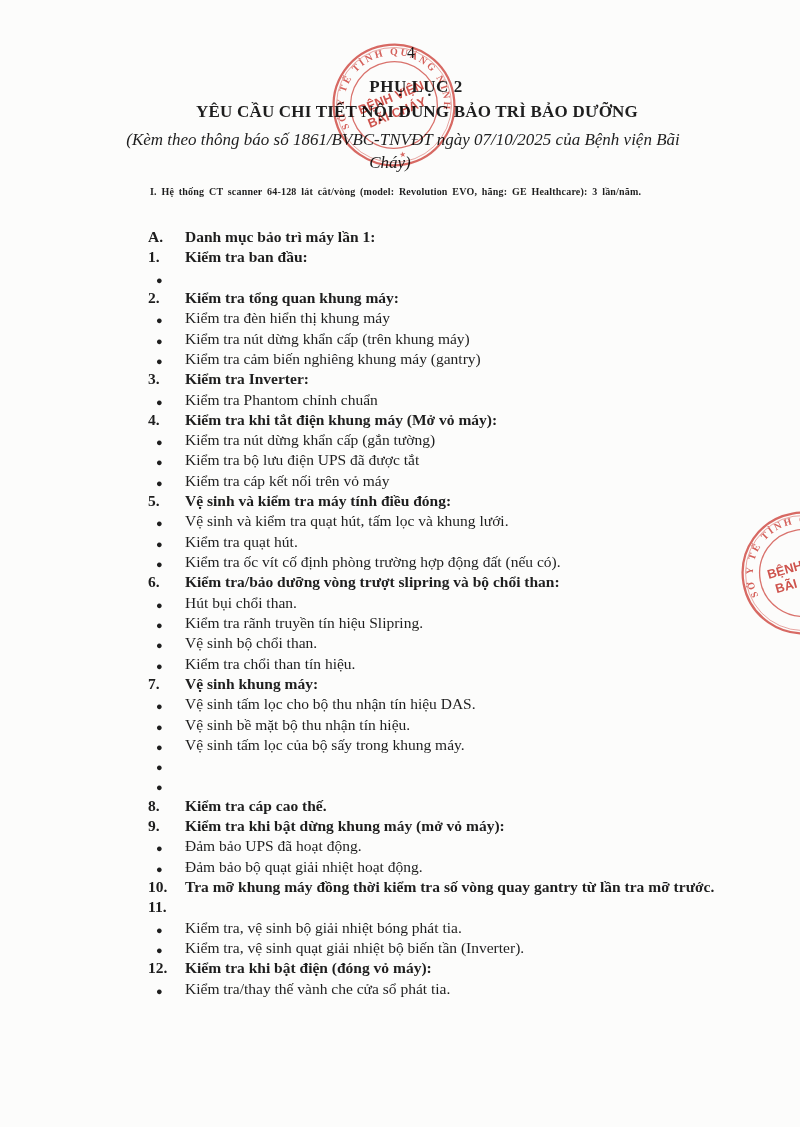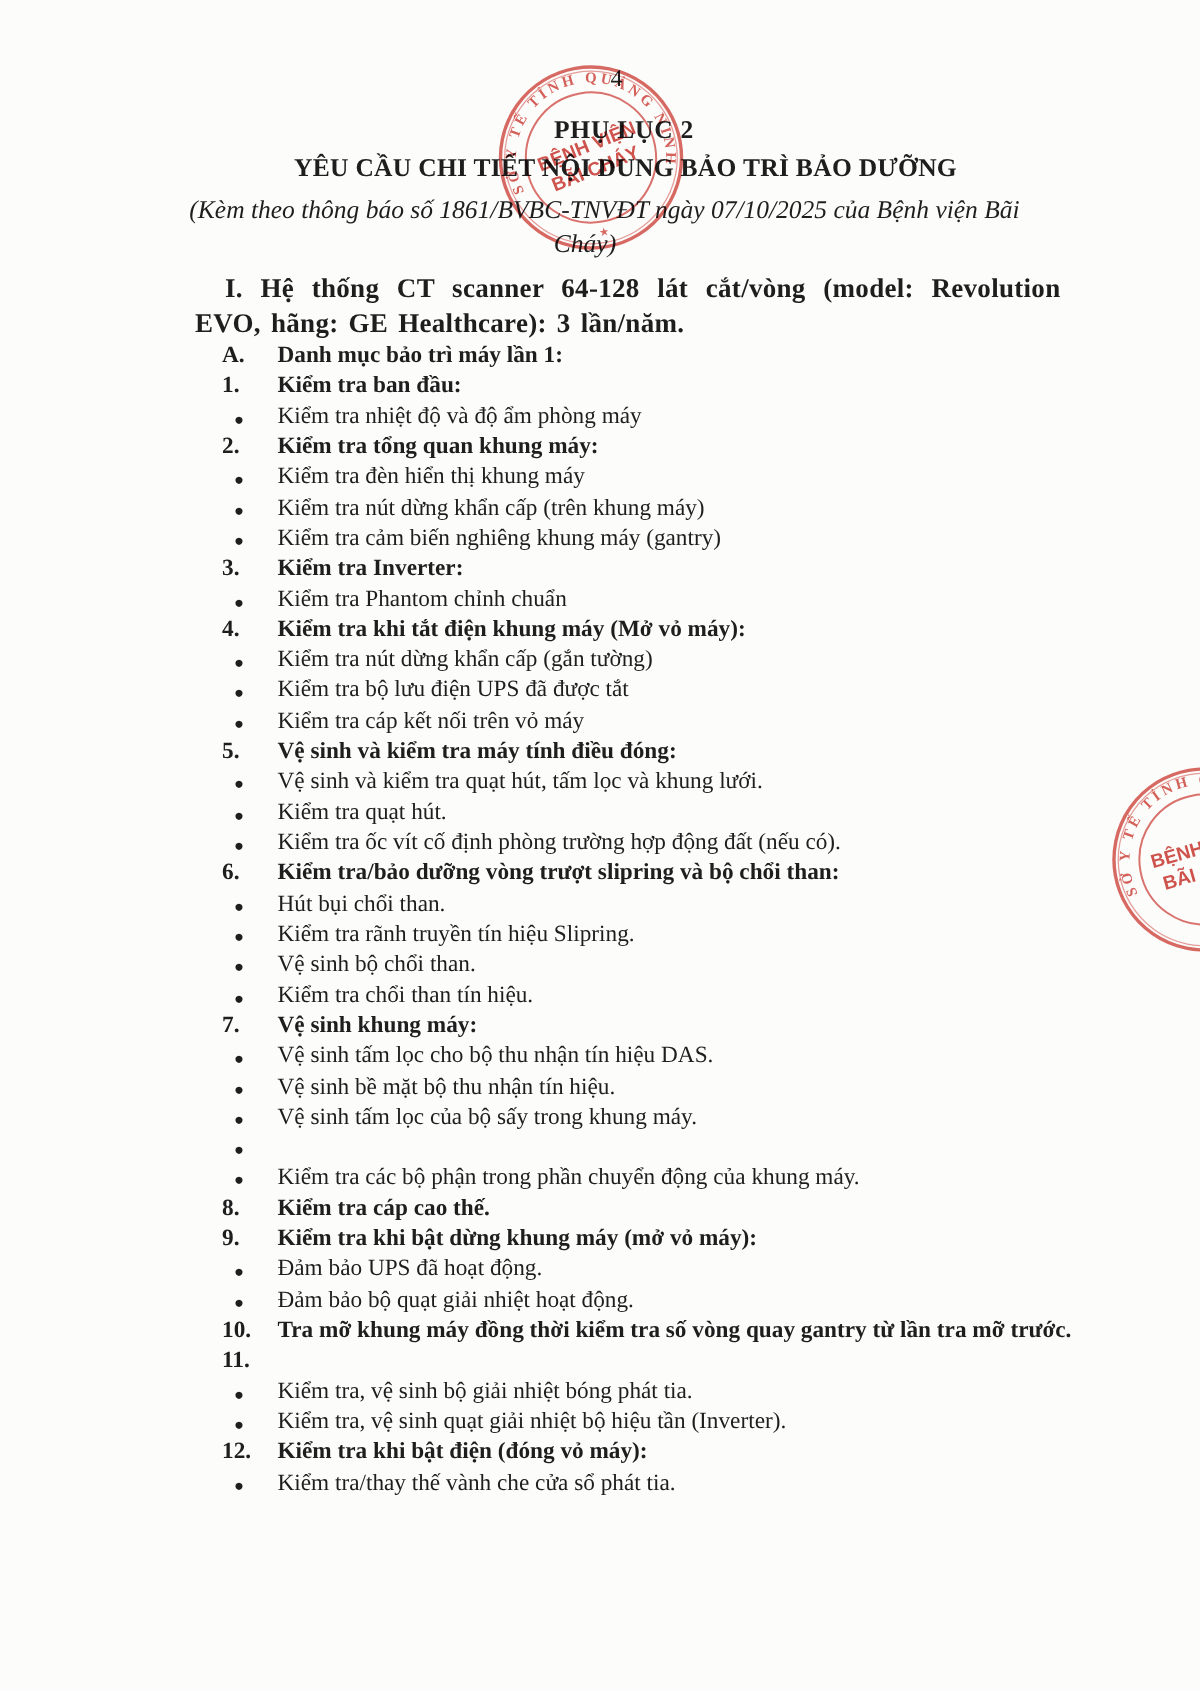--- a/index.html
+++ b/index.html
@@ -7,21 +7,21 @@
     position:relative;width:800px;height:1127px;background:#fcfcfb;
     font-family:"Liberation Serif","DejaVu Serif",serif;color:#1e1e1e;
     overflow:hidden;
   }
   .abs{position:absolute;}
   .page-num{left:0;top:44px;width:822px;text-align:center;font-size:16px;}
   .h-appendix{left:0;top:77px;width:800px;text-align:center;font-weight:700;font-size:17px;transform:translateX(16px);letter-spacing:.5px;}
   .h-title{left:0;top:102px;width:800px;text-align:center;font-weight:700;font-size:17px;transform:translateX(17px);letter-spacing:.2px;}
   .h-sub1{left:0;top:130px;width:800px;text-align:center;font-style:italic;font-size:17px;transform:translateX(3px);}
   .h-sub2{left:0;top:153px;width:800px;text-align:center;font-style:italic;font-size:17px;transform:translateX(-10px);}
-  .sec-heading{left:130px;top:181px;width:577px;font-weight:700;font-size:18px;line-height:22.5px;text-align:justify;text-indent:20px;letter-spacing:.2px;word-spacing:2px;}
+  .sec-heading{left:130px;top:181px;width:577px;font-weight:700;font-size:10px;line-height:22.5px;text-align:justify;text-indent:20px;letter-spacing:.2px;word-spacing:2px;}
   .list{left:148px;top:227px;width:572px;}
   .row{display:flex;align-items:flex-start;height:20.32px;font-size:15.5px;line-height:19px;white-space:nowrap;}
   .row .marker{flex:0 0 37px;width:37px;}
   .row.bullet .marker{font-size:11px;padding-left:8px;padding-top:3px;box-sizing:border-box;}
   .row.numbered,.row.lettered{font-weight:700;}
   .stamp{mix-blend-mode:multiply;opacity:.92;pointer-events:none;}
   .stamp-top{left:328px;top:39px;}
   .stamp-right{left:737px;top:507px;}
   .scanblur{filter:blur(0.25px);}
 </style>
@@ -43,21 +43,20 @@
       <div class="row lettered">
         <span class="marker">A.</span>
         <span class="text">Danh mục bảo trì máy lần 1:</span>
       </div>
       <div class="row numbered">
         <span class="marker">1.</span>
         <span class="text">Kiểm tra ban đầu:</span>
       </div>
       <div class="row bullet">
         <span class="marker">●</span>
-        <span class="text">Kiểm tra nhiệt độ và độ ẩm phòng máy</span>
       </div>
       <div class="row numbered">
         <span class="marker">2.</span>
         <span class="text">Kiểm tra tổng quan khung máy:</span>
       </div>
       <div class="row bullet">
         <span class="marker">●</span>
         <span class="text">Kiểm tra đèn hiển thị khung máy</span>
       </div>
       <div class="row bullet">
@@ -142,21 +141,20 @@
       </div>
       <div class="row bullet">
         <span class="marker">●</span>
         <span class="text">Vệ sinh tấm lọc của bộ sấy trong khung máy.</span>
       </div>
       <div class="row bullet">
         <span class="marker">●</span>
       </div>
       <div class="row bullet">
         <span class="marker">●</span>
-        <span class="text">Kiểm tra các bộ phận trong phần chuyển động của khung máy.</span>
       </div>
       <div class="row numbered">
         <span class="marker">8.</span>
         <span class="text">Kiểm tra cáp cao thế.</span>
       </div>
       <div class="row numbered">
         <span class="marker">9.</span>
         <span class="text">Kiểm tra khi bật dừng khung máy (mở vỏ máy):</span>
       </div>
       <div class="row bullet">
@@ -173,21 +171,21 @@
       </div>
       <div class="row numbered">
         <span class="marker">11.</span>
       </div>
       <div class="row bullet">
         <span class="marker">●</span>
         <span class="text">Kiểm tra, vệ sinh bộ giải nhiệt bóng phát tia.</span>
       </div>
       <div class="row bullet">
         <span class="marker">●</span>
-        <span class="text">Kiểm tra, vệ sinh quạt giải nhiệt bộ hiệu tần (Inverter).</span>
+        <span class="text">Kiểm tra, vệ sinh quạt giải nhiệt bộ biến tần (Inverter).</span>
       </div>
       <div class="row numbered">
         <span class="marker">12.</span>
         <span class="text">Kiểm tra khi bật điện (đóng vỏ máy):</span>
       </div>
       <div class="row bullet">
         <span class="marker">●</span>
         <span class="text">Kiểm tra/thay thế vành che cửa sổ phát tia.</span>
       </div>
     </div>

